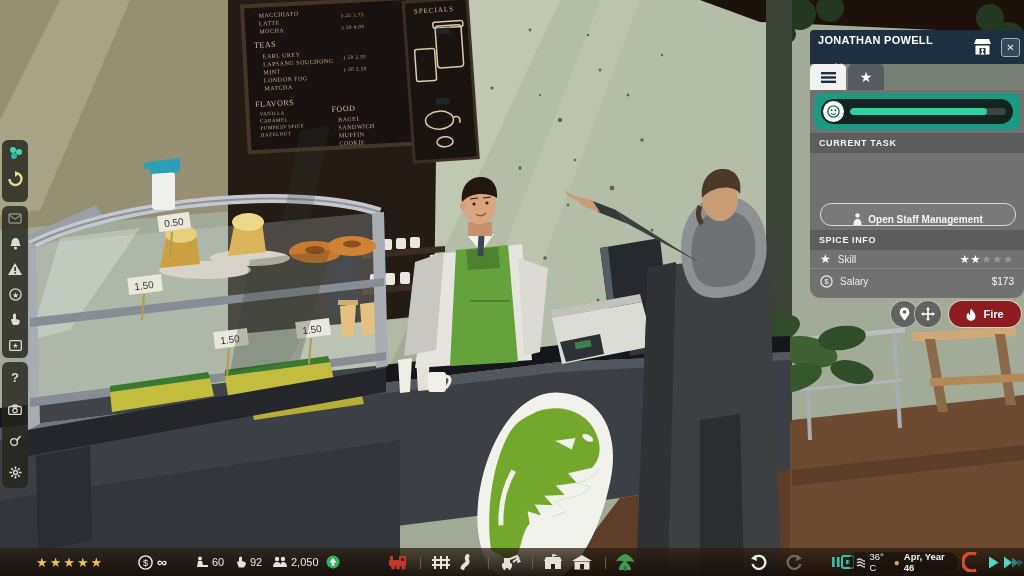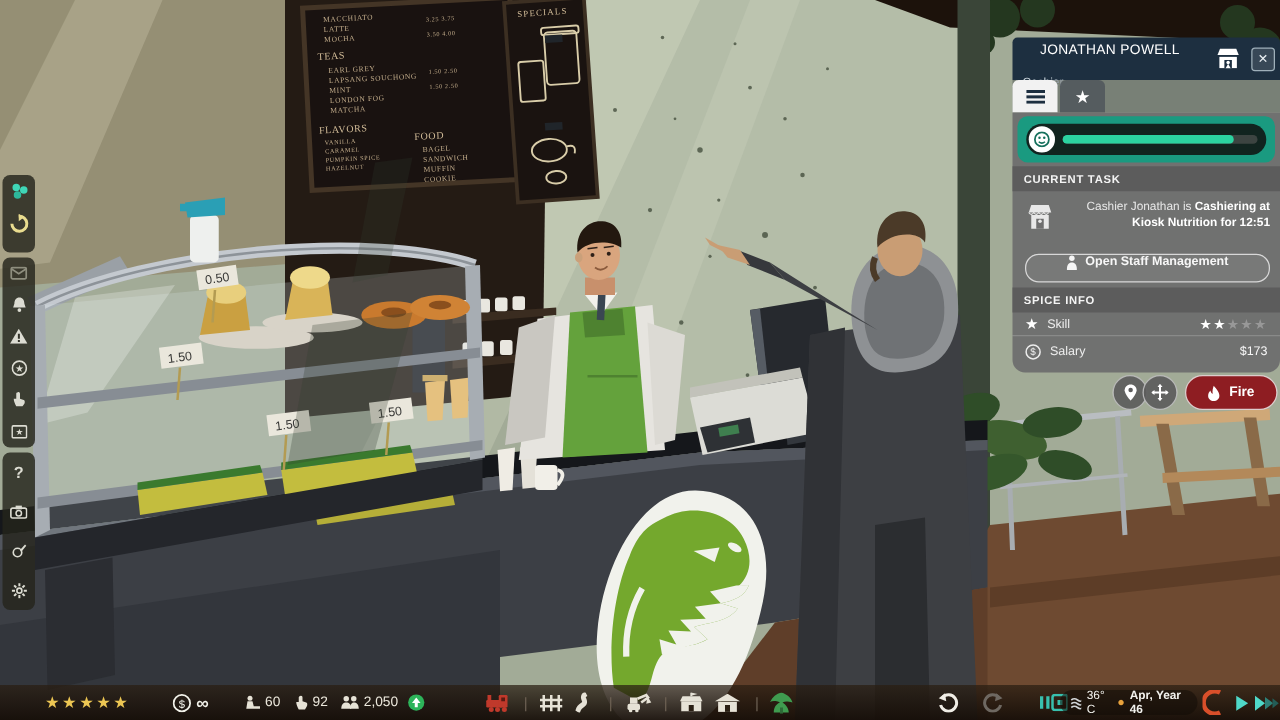--- a/index.html
+++ b/index.html
@@ -16,21 +16,21 @@
   
   #bottombar{position:absolute;left:0;top:548px;width:1024px;height:28px;
       background:linear-gradient(180deg,rgba(42,30,18,.72),rgba(22,14,8,.94));}
   .bb{position:absolute;top:0;height:28px;display:flex;align-items:center;}
   .bb-sep{color:#6d6154;font-size:12px;}
   .bb-num{color:#ece8dc;font-size:11px;margin-left:3px;}
   
   #staff-panel{position:absolute;left:810px;top:30px;width:214px;}
   #sp-header{position:relative;height:34px;background:#1d2f40;border-radius:4px 4px 0 0;
       color:#fff;padding:4px 8px;box-sizing:border-box;}
-  #sp-name{font-size:11px;font-weight:normal;letter-spacing:.3px;margin-left:14px;}
+  #sp-name{font-size:11px;font-weight:bold;letter-spacing:.3px;}
   #sp-role{font-size:9.5px;color:#cdd7de;margin-top:15px;}
   #sp-tabs{position:relative;height:26px;background:rgba(44,50,56,.35);}
   .sp-tab{position:absolute;top:0;width:36px;height:26px;border-radius:5px 5px 0 0;
       display:flex;align-items:center;justify-content:center;}
   .sp-tab.active{background:#f2f2f2;}
   .sp-tab.inactive{background:rgba(80,86,92,.88);}
   #sp-body{position:relative;height:208px;background:rgba(110,110,110,.96);
       border-radius:0 0 10px 10px;}
   #hap-block{position:absolute;left:4px;top:3px;width:206px;height:37px;
       background:#1a9a80;border-radius:8px;}
@@ -43,21 +43,21 @@
   #hap-fill{height:7px;background:#2bd3a0;border-radius:4px;}
   .sec-bar{position:absolute;left:0;width:214px;height:20px;background:#5c5c5c;
       color:#f4f4f4;font-size:9px;font-weight:bold;letter-spacing:.6px;
       display:flex;align-items:center;padding-left:9px;box-sizing:border-box;}
   #task-row{position:absolute;left:0;top:63px;width:214px;height:46px;}
   #task-text{position:absolute;right:8px;top:6px;width:168px;text-align:right;
       font-size:9.5px;line-height:13px;color:#e8e8e8;}
   #task-text b{color:#fff;}
   #osm-btn{position:absolute;left:10px;top:113px;width:194px;height:21px;border-radius:11px;
       border:1px solid #d8d8d8;background:rgba(255,255,255,.06);color:#f7f7f7;
-      font-size:10px;font-weight:bold;display:flex;align-items:flex-start;justify-content:center;gap:6px;}
+      font-size:10px;font-weight:bold;display:flex;align-items:flex-end;justify-content:center;gap:6px;}
   .info-row{position:absolute;left:0;width:214px;display:flex;align-items:center;
       padding:0 10px;box-sizing:border-box;color:#ededed;font-size:10px;}
   .info-label{margin-left:7px;}
   .info-right{margin-left:auto;}
   .stars-filled{color:#ffffff;font-size:11px;letter-spacing:1px;}
   .stars-empty{color:#989898;font-size:11px;letter-spacing:1px;}
   #sp-actions{position:absolute;left:810px;top:300px;width:214px;height:28px;}
   .act-circle{position:absolute;width:28px;height:28px;border-radius:50%;
       background:rgba(92,92,92,.92);border:1px solid rgba(255,255,255,.55);
       box-sizing:border-box;display:flex;align-items:center;justify-content:center;}
@@ -451,32 +451,20 @@
               <circle cx="8.4" cy="5.2" r="1" fill="#15705c"></circle>
               <path d="M4,8.4 q2.5,2.2 5,0" stroke="#15705c" stroke-width="1.2" fill="none"></path>
             </svg>
         </div>
         <div id="hap-rail">
             <div id="hap-fill" style="width: 88%;"></div>
           </div>
       </div>
     </div>
     <div class="sec-bar" style="top:43px;">CURRENT TASK</div>
-    <div id="task-row">
-      <svg class="abs" style="left:12px;top:10px;" width="20" height="22">
-        <path d="M1,7 L19,7 L17,1 L3,1 Z" fill="#e8e8e8"></path>
-        <path d="M1,7 q2,3 4,0 q2,3 4,0 q2,3 4,0 q2,3 4,0" stroke="#e8e8e8" fill="none"></path>
-        <rect x="3" y="9" width="14" height="11" fill="#e8e8e8"></rect>
-        <rect x="7" y="12" width="6" height="8" fill="#6f6f6f"></rect>
-          <circle cx="10" cy="14" r="1.4" fill="#e8e8e8"></circle>
-      </svg>
-      <div id="task-text">
-        <span>Cashier Jonathan is </span><b>Cashiering at Kiosk Nutrition for 12:51</b>
-      </div>
-    </div>
     <div id="osm-btn">
       <svg width="9" height="12">
           <circle cx="4.5" cy="2.5" r="2.2" fill="#f5f5f5"></circle>
           <path d="M0.5,12 C0.5,7.5 2,6 4.5,6 C7,6 8.5,7.5 8.5,12 Z" fill="#f5f5f5"></path>
         </svg>
       <span>Open Staff Management</span>
     </div>
     <div class="sec-bar" style="top:140px;">SPICE INFO</div>
     <div class="info-row" style="top:160px;height:19px;border-bottom:1px solid rgba(255,255,255,.18);">
       <span style="font-size:12px;color:#fff;">★</span>

